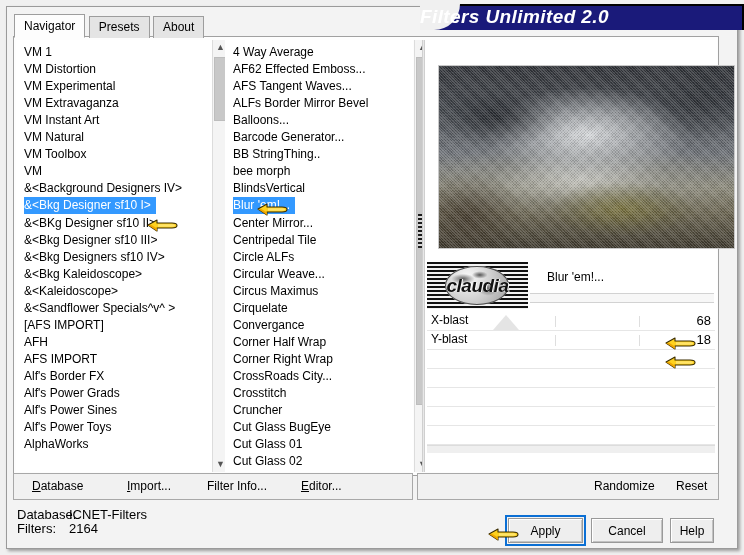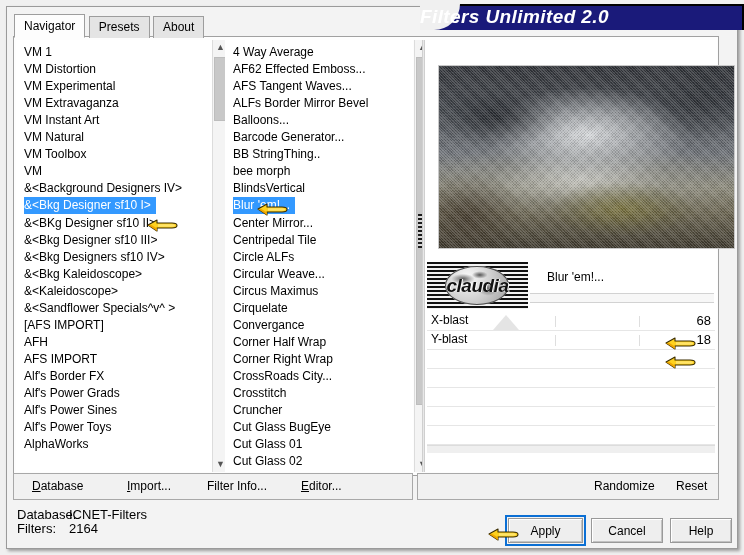--- a/index.html
+++ b/index.html
@@ -557,21 +557,21 @@
     <div class="srow">
       <span class="slabel">Database:</span><span>ICNET-Filters</span>
     </div>
     <div class="srow">
       <span class="slabel">Filters:</span><span>2164</span>
     </div>
   </div>
 
   <div class="dlg-btn focus" style="left:508px; top:518px; width:75px;">Apply</div>
   <div class="dlg-btn" style="left:591px; top:518px; width:72px;">Cancel</div>
-  <div class="dlg-btn" style="left:670px; top:518px; width:62px;">Help</div>
+  <div class="dlg-btn" style="left:670px; top:518px; width:44px;">Help</div>
 
   <div class="hand" style="left:146px; top:212px;">
     <svg viewBox="0 0 34 26" width="34" height="26">
       <g stroke="#3a2c00" stroke-width="1.1" stroke-linejoin="round">
         <path fill="#ffd21f" d="M2 13 L11 8 L11 11 L26 11 C30 11 31 12 31 13.5 C31 15 30 16 26 16 L11 16 L11 19 Z"></path>
         <path fill="#ffe46b" d="M12 12.2 L25 12.2 C28 12.2 29 12.7 29 13.5 C29 14.3 28 14.8 25 14.8 L12 14.8 Z" stroke="none"></path>
         <path fill="#f0a800" d="M2 13 L11 19 L11 16.4 L5.5 13 Z" stroke="none"></path>
       </g>
     </svg>
   </div>

